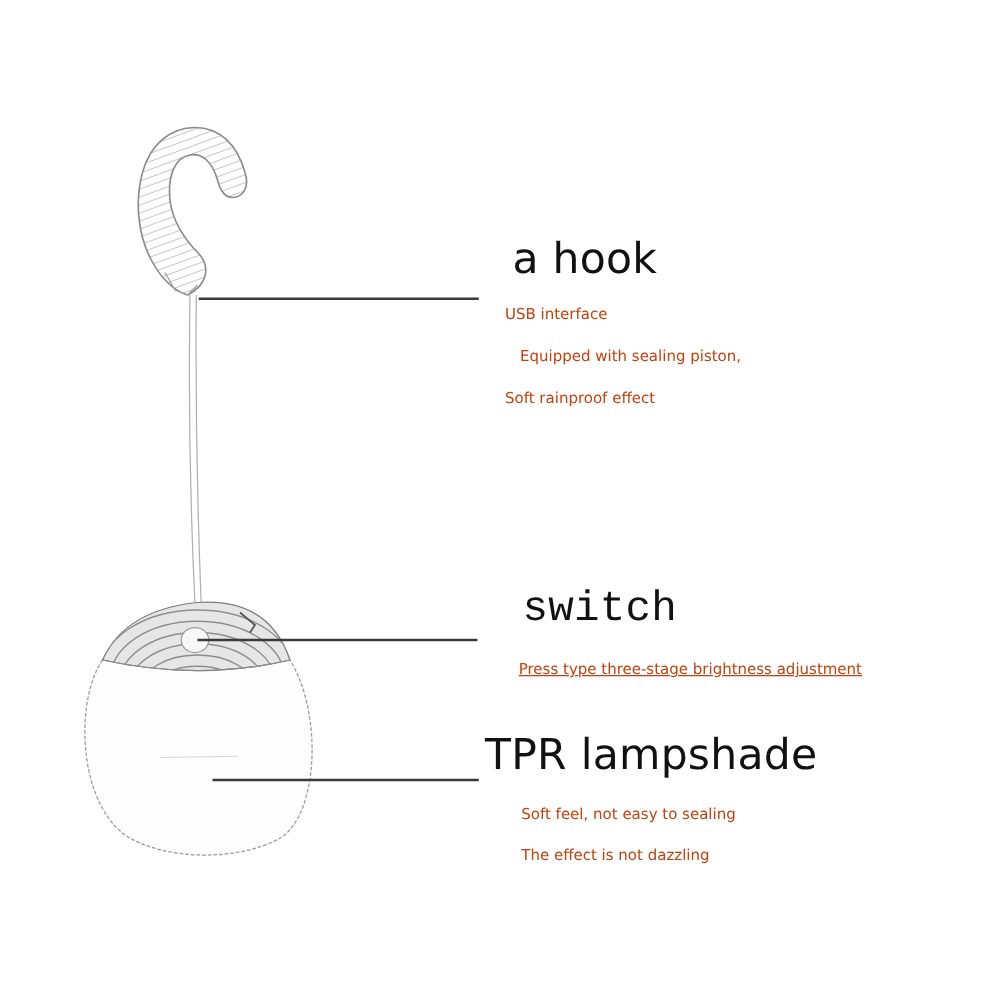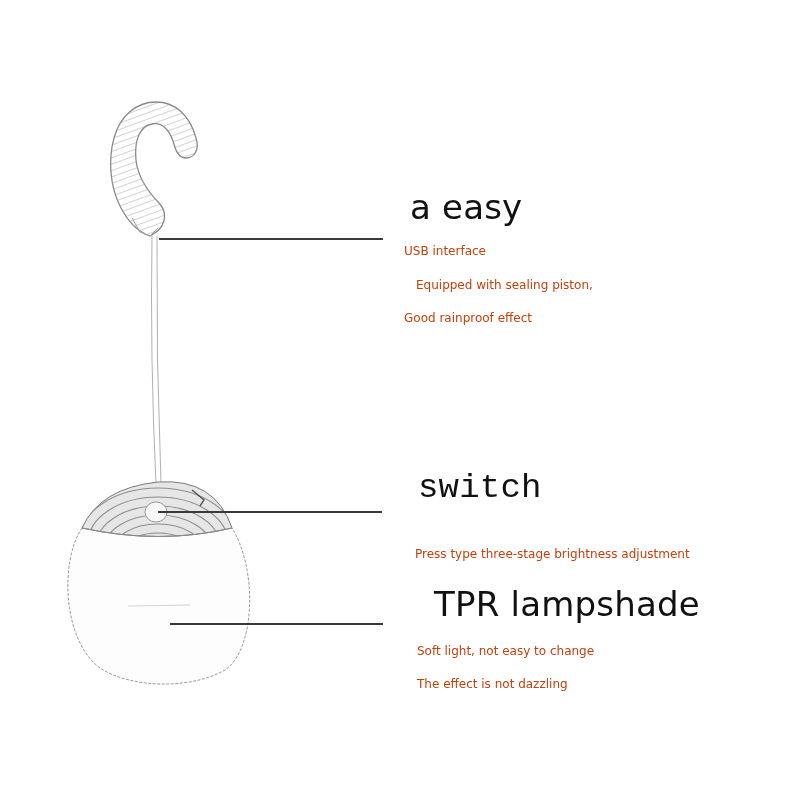--- a/index.html
+++ b/index.html
@@ -67,23 +67,23 @@
     <path d="M192 490 L204 500 L200 506" fill="none" stroke="#555" stroke-width="1.4"></path>
 
     <path d="M128 606 L190 605" stroke="#d4d4d4" stroke-width="1"></path>
   </g>
 </svg>
 
 <div class="leader" style="left:159px; top:238px; width:224px;"></div>
 <div class="leader" style="left:158px; top:511px; width:224px;"></div>
 <div class="leader" style="left:170px; top:623px; width:213px;"></div>
 
-<div class="title" style="left:410px; top:190px;">a easy</div>
+<div class="title" style="left:410px; top:190px;">a hook</div>
 <div class="desc" style="left:404px; top:245px;">USB interface</div>
 <div class="desc" style="left:416px; top:279px;">Equipped with sealing piston,</div>
-<div class="desc" style="left:404px; top:312px;">Good rainproof effect</div>
+<div class="desc" style="left:404px; top:312px;">Soft rainproof effect</div>
 
 <div class="title" style="left:418px; top:471px;font-family:Liberation Mono, monospace;">switch</div>
-<div class="desc" style="left:415px; top:548px;">Press type three-stage brightness adjustment</div>
+<div class="desc" style="left:415px; top:529px;text-decoration:underline;">Press type three-stage brightness adjustment</div>
 
-<div class="title" style="left:434px; top:587px;">TPR lampshade</div>
-<div class="desc" style="left:417px; top:645px;">Soft light, not easy to change</div>
+<div class="title" style="left:388px; top:587px;">TPR lampshade</div>
+<div class="desc" style="left:417px; top:645px;">Soft feel, not easy to sealing</div>
 <div class="desc" style="left:417px; top:678px;">The effect is not dazzling</div>
 
 </body></html>

